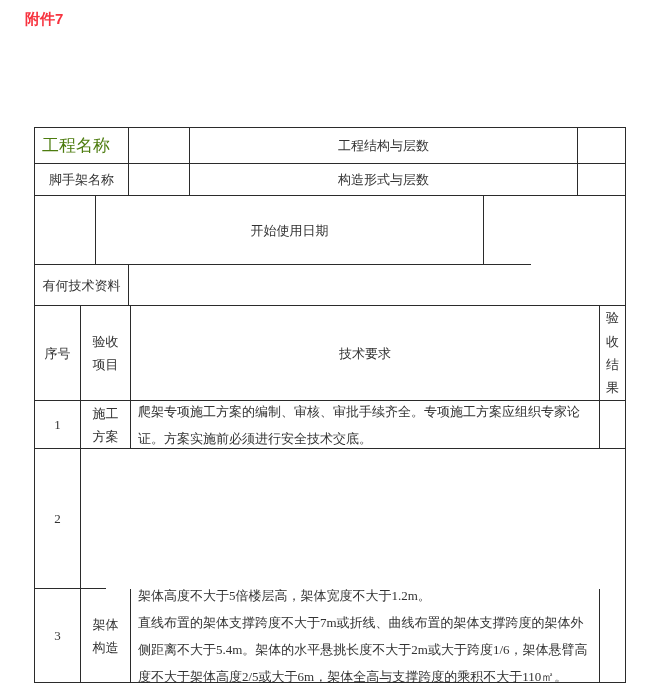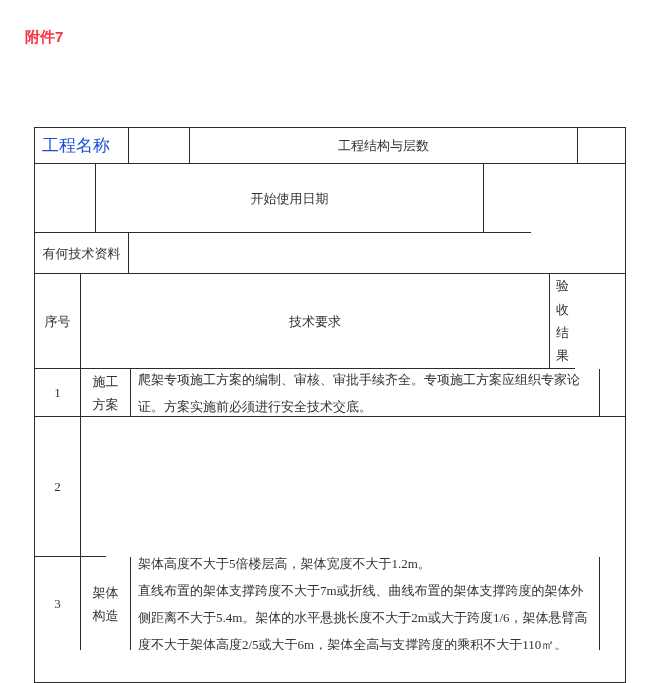--- a/index.html
+++ b/index.html
@@ -7,21 +7,21 @@
     position: relative;
     width: 659px;
     height: 683px;
     background: #ffffff;
     overflow: hidden;
     font-family: "Liberation Serif", serif;
   }
   .attachment {
     position: absolute;
     left: 25px;
-    top: 28px;
+    top: 10px;
     font-family: "Liberation Sans", sans-serif;
     font-weight: bold;
     font-size: 15px;
     color: #f7333f;
   }
   .doc-title {
     position: absolute;
     left: 0;
     right: 0;
     top: 66px;
@@ -54,21 +54,21 @@
     justify-content: center;
     text-align: center;
     white-space: pre-wrap;
     line-height: 23px;
     overflow: hidden;
   }
   .c.last { border-right: none; }
   .r.bottom .c { border-bottom: none; }
   .c.big-label {
     font-size: 17px;
-    color: #1d4ed8;
+    color: #4d7c0f;
     justify-content: flex-start;
     text-align: left;
     padding-left: 7px;
   }
   .c.req {
     justify-content: flex-start;
     text-align: left;
     padding: 2px 6px 2px 7px;
     line-height: 27px;
   }
@@ -84,34 +84,42 @@
 
   <div class="tbl">
 
     <div class="r" style="height:36px">
       <div class="c big-label" style="width:94px">工程名称</div>
       <div class="c" style="width:61px"></div>
       <div class="c" style="width:388px">工程结构与层数</div>
       <div class="c last" style="width:47px"></div>
     </div>
 
+    <div class="r" style="height:32px">
+      <div class="c" style="width:94px">脚手架名称</div>
+      <div class="c" style="width:61px"></div>
+      <div class="c" style="width:388px">构造形式与层数</div>
+      <div class="c last" style="width:47px"></div>
+    </div>
 
     <div class="r" style="height:69px">
       <div class="c" style="width:61px"></div>
       <div class="c" style="width:388px">开始使用日期</div>
       <div class="c last" style="width:47px"></div>
     </div>
 
     <div class="r" style="height:41px">
       <div class="c" style="width:94px">有何技术资料</div>
       <div class="c last" style="width:496px"></div>
     </div>
 
     <div class="r" style="height:95px">
       <div class="c" style="width:46px">序号</div>
+      <div class="c" style="width:50px">验收
+项目</div>
       <div class="c" style="width:469px">技术要求</div>
       <div class="c last result-col" style="width:25px">验
 收
 结
 果</div>
     </div>
 
     <div class="r" style="height:48px">
       <div class="c" style="width:46px">1</div>
       <div class="c" style="width:50px">施工

